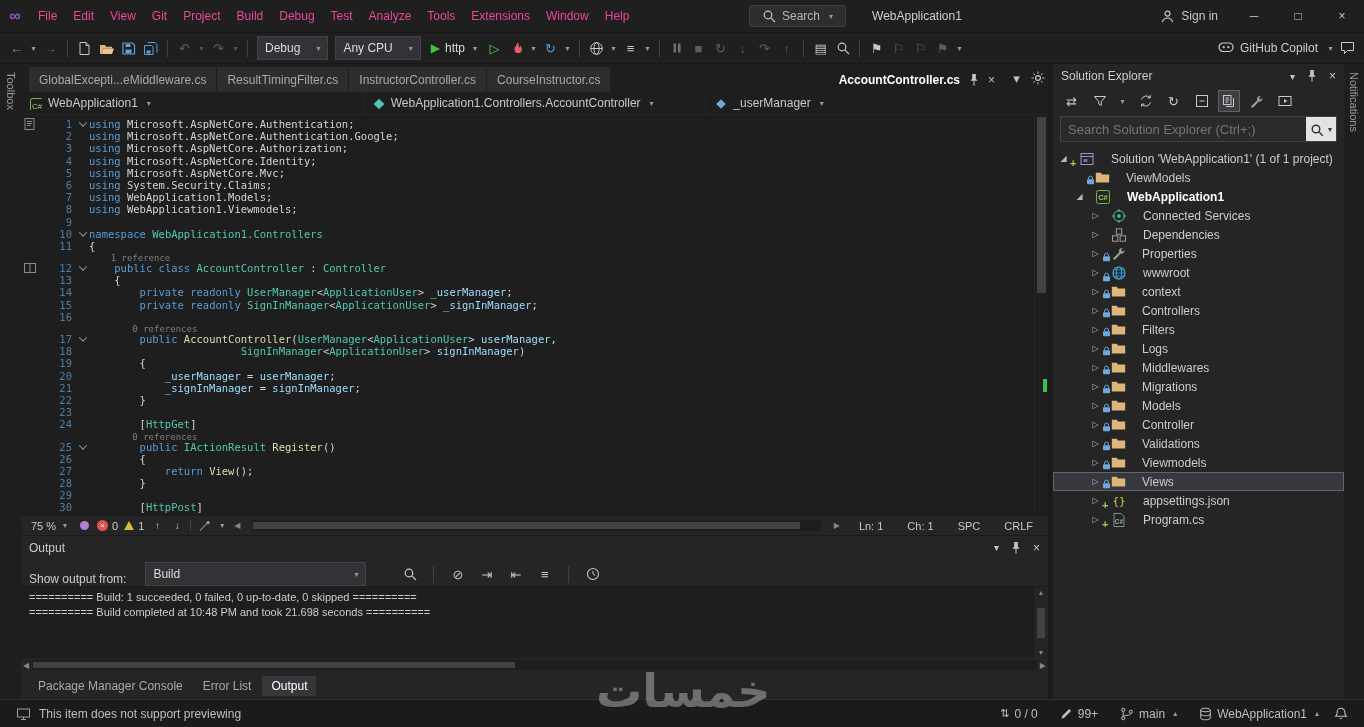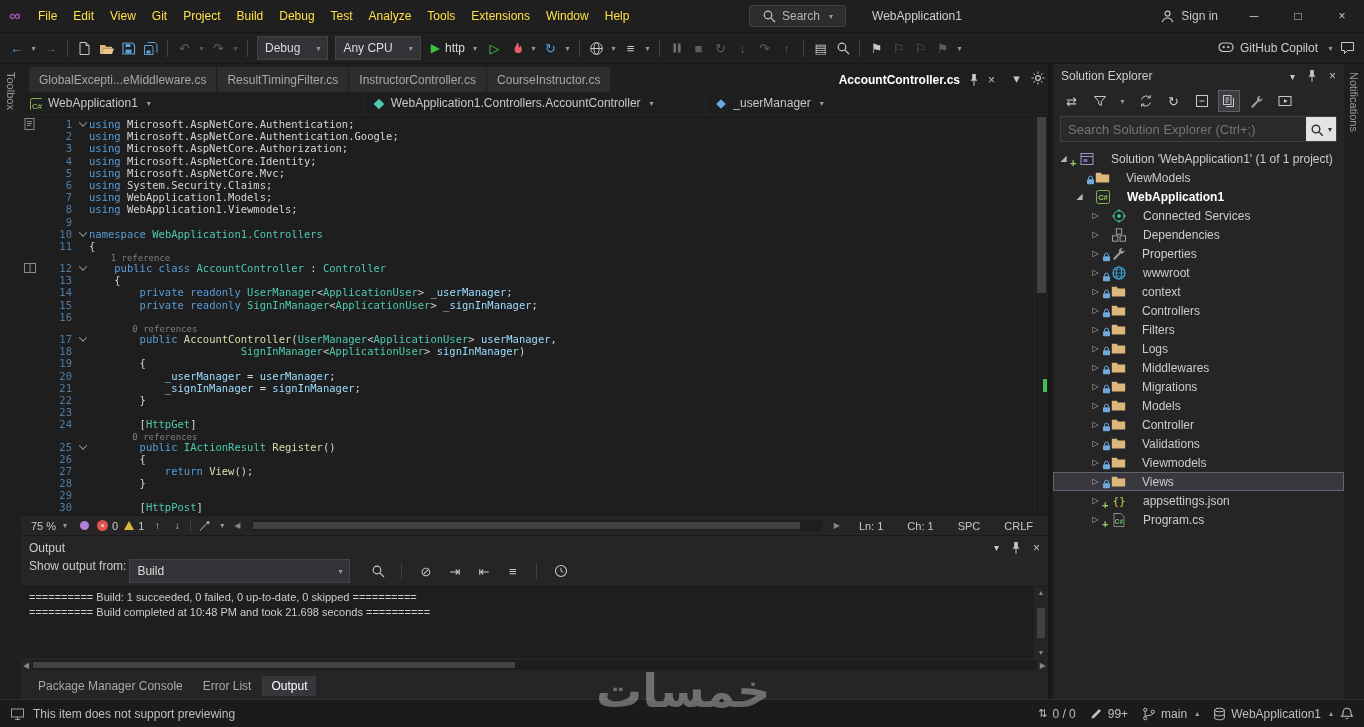--- a/index.html
+++ b/index.html
@@ -2,21 +2,21 @@
 <html><head>
 <meta charset="utf-8">
 <style>
   html,body{margin:0;padding:0;background:#0d0d0d;}
   .app{position:relative;width:1364px;height:727px;overflow:hidden;background:#1f1f1f;
        font-family:"Liberation Sans",sans-serif;color:#cccccc;display:flex;flex-direction:column;font-size:12px;}
   
   .titlebar{height:32px;flex:none;display:flex;align-items:stretch;background:#1f1f1f;border-bottom:1px solid #161616;}
   .vslogo{width:30px;display:flex;align-items:center;justify-content:center;color:#9b57b6;font-size:16px;font-weight:bold;}
   .menus{display:flex;align-items:stretch;}
-  .menu-item{padding:0 8px;display:flex;align-items:center;color:#fde047;}
+  .menu-item{padding:0 8px;display:flex;align-items:center;color:#ec4899;}
   .search-pill{display:flex;align-items:center;gap:6px;padding:3px 12px;background:#2d2d2d;border:1px solid #3f3f46;border-radius:2px;color:#b5b5b5;align-self:center;}
   .solname{align-self:center;margin-left:26px;color:#cfcfcf;}
   .signin{display:flex;align-items:center;gap:6px;align-self:center;margin-right:14px;color:#c8c8c8;}
   .winbtn{width:44px;display:flex;align-items:center;justify-content:center;color:#c8c8c8;font-size:12px;}
   .caret{font-size:8px;color:#9a9a9a;margin-left:3px;}
   
   .toolbar{height:30px;flex:none;display:flex;align-items:center;padding:0 6px;gap:1px;background:#1f1f1f;border-bottom:1px solid #161616;}
   .tbtn{min-width:21px;height:24px;display:flex;align-items:center;justify-content:center;font-size:13px;color:#c8c8c8;}
   .tbtn.muted{color:#5d5d5d;}
   .tbtn.tcaret{min-width:11px;font-size:8px;color:#9a9a9a;}
@@ -71,21 +71,21 @@
   .essep{width:1px;height:12px;background:#3f3f46;}
   .arrowbtn{font-size:8px;color:#858585;}
   .hscroll{flex:1;height:11px;background:#1e1e1e;position:relative;margin:0 2px;}
   .hthumb{position:absolute;left:1px;top:2px;bottom:2px;width:96%;background:#424242;}
   .posinfo{padding:0 9px;color:#c8c8c8;}
   
   .output{height:136px;flex:none;display:flex;flex-direction:column;background:#252526;border-top:1px solid #1a1a1a;}
   .ohead{height:23px;display:flex;align-items:center;padding:0 8px;color:#cccccc;}
   .headicons{margin-left:auto;display:flex;align-items:center;gap:10px;color:#c8c8c8;}
   .hicon{display:flex;align-items:center;font-size:10px;}
-  .otoolbar{height:27px;display:flex;align-items:flex-start;padding:0 8px;gap:0;}
+  .otoolbar{height:27px;display:flex;align-items:flex-end;padding:0 8px;gap:16px;}
   .oticons{display:flex;align-items:center;gap:8px;margin-left:14px;}
   .obody{flex:1;display:flex;min-height:0;background:#1e1e1e;border-top:1px solid #1a1a1a;}
   .olines{flex:1;padding:3px 8px;font-family:Liberation Sans, sans-serif;font-size:11px;line-height:15px;color:#cccccc;white-space:pre;overflow:hidden;}
   .ovscroll{width:14px;flex:none;background:#252526;display:flex;flex-direction:column;align-items:center;justify-content:space-between;font-size:7px;color:#858585;padding:2px 0;}
   .ovthumb{width:8px;height:30px;background:#424242;}
   .ohscroll{height:14px;display:flex;align-items:center;background:#252526;padding:0 2px;font-size:8px;color:#858585;}
   .ohtrack{flex:1;height:10px;background:#1e1e1e;margin:0 3px;position:relative;}
   .ohthumb{position:absolute;left:1px;top:2px;bottom:2px;width:48%;background:#424242;}
   
   .panel-tabs{height:27px;flex:none;display:flex;align-items:center;padding-left:8px;gap:2px;background:#252526;}
@@ -105,21 +105,21 @@
   .se-tree{flex:1;overflow:hidden;padding-top:3px;font-size:12px;}
   .trow{height:19px;display:flex;align-items:center;color:#cccccc;white-space:nowrap;}
   .trow.selected{background:#37373d;outline:1px solid #64646e;outline-offset:-1px;}
   .texp{width:13px;flex:none;text-align:center;font-size:8px;color:#b8b8b8;}
   .ticon{flex:none;display:flex;align-items:center;position:relative;margin-left:9px;}
   .tbadge{position:absolute;left:-9px;bottom:-1px;display:flex;}
   .plusb{color:#9ccc65;font-size:11px;font-weight:bold;line-height:9px;}
   .tlabel{padding-left:16px;}
   .tlabel.bold{font-weight:bold;color:#ffffff;}
   
-  .statusbar{height:27px;flex:none;display:flex;align-items:center;background:#1b1b1c;border-top:1px solid #2f2f30;padding:0 10px;color:#bfbfbf;}
+  .statusbar{height:27px;flex:none;display:flex;align-items:center;background:#1b1b1c;border-top:1px solid #2f2f30;padding:0 16px;color:#bfbfbf;gap:8px;}
   .sb-left{display:flex;align-items:center;gap:8px;}
   .sbgroup{display:flex;align-items:center;gap:5px;padding:0 7px;}
   .sb-spacer{flex:1;}
   
   .watermark{position:absolute;left:596px;top:664px;font-family:"DejaVu Sans",sans-serif;font-size:46px;font-weight:bold;color:#c9c9c9;opacity:0.45;pointer-events:none;z-index:50;}
 </style>
 </head>
 <body>
 
 <div class="app">

